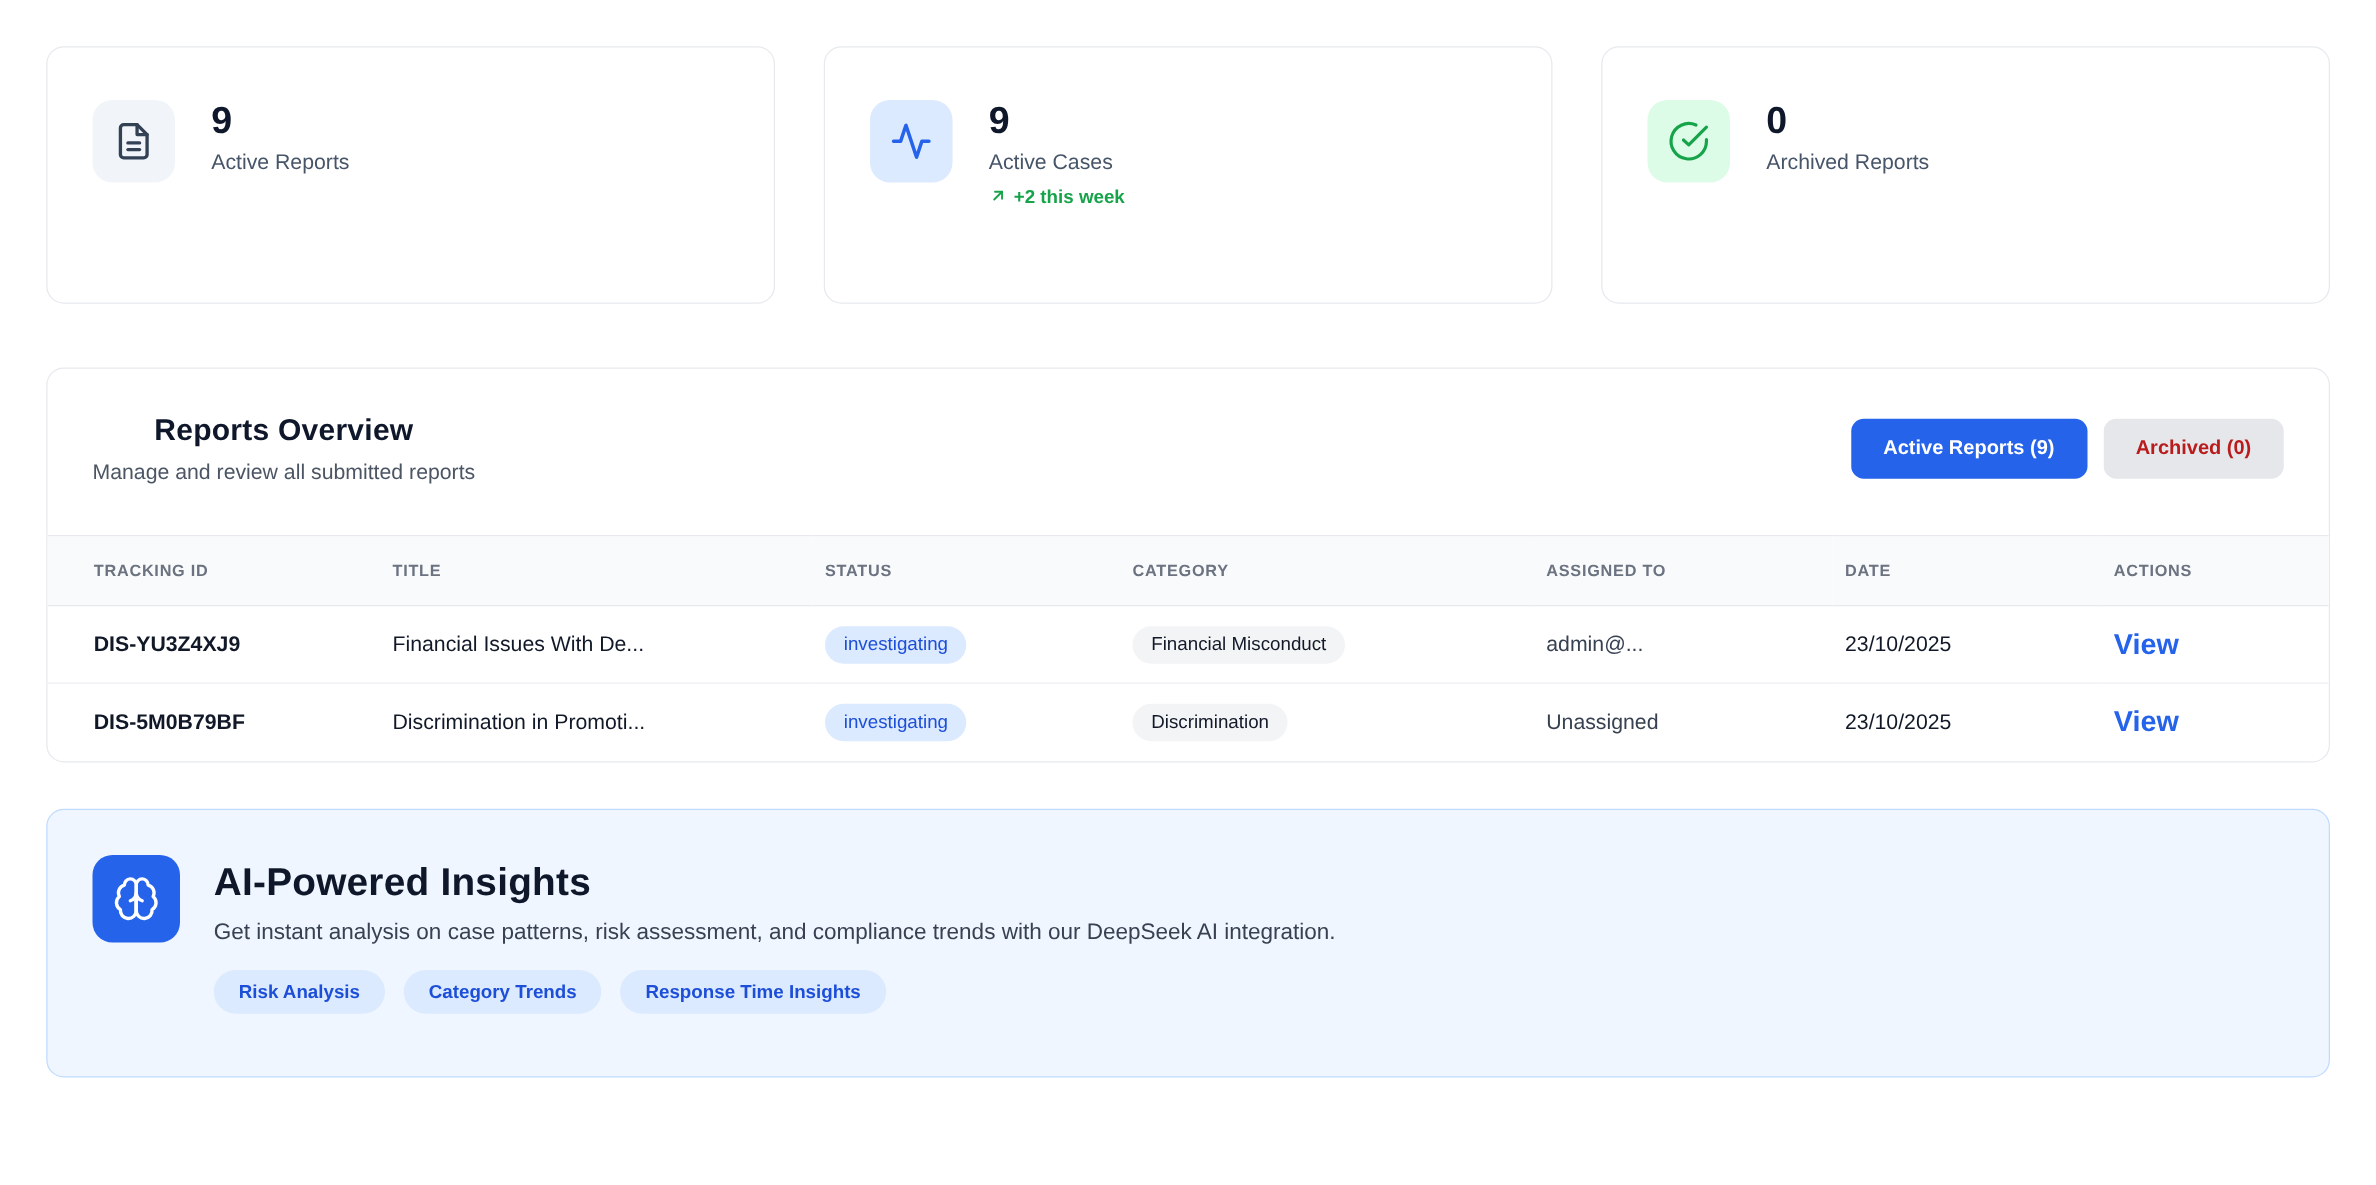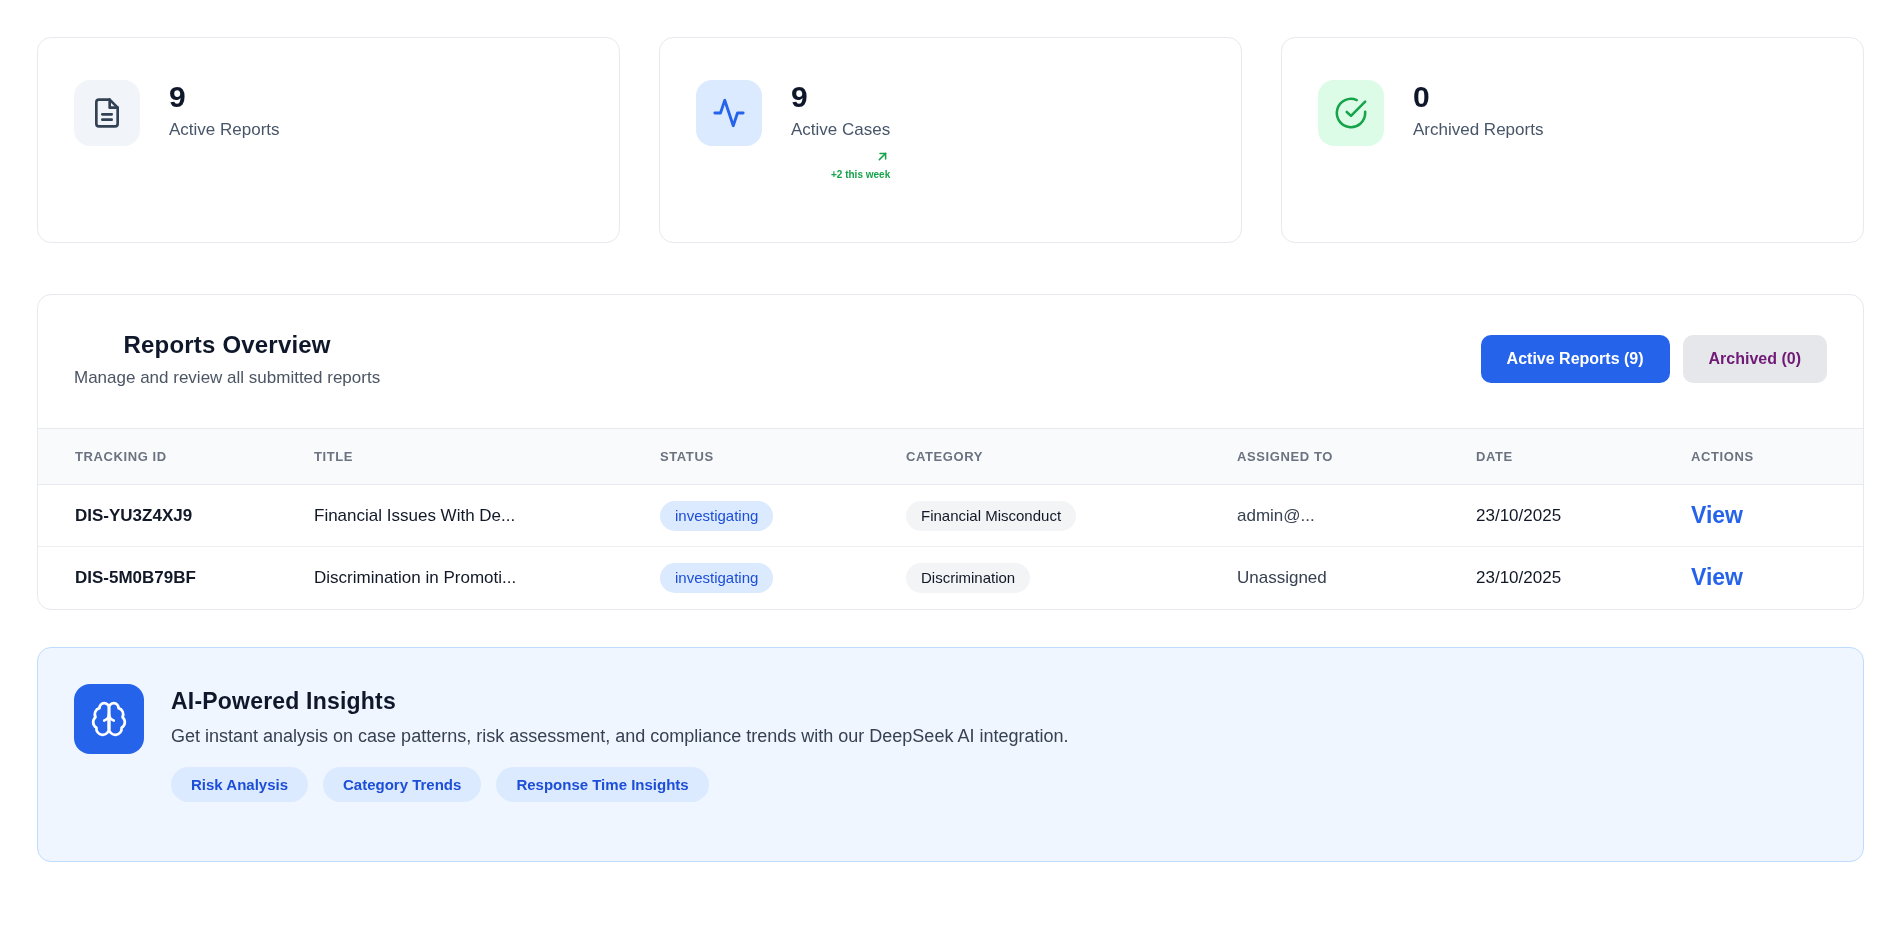--- a/index.html
+++ b/index.html
@@ -17,39 +17,39 @@
   .stat-inner { display: flex; gap: 29px; align-items: flex-start; }
   .icon-tile {
     width: 66px; height: 66px; border-radius: 16px;
     display: flex; align-items: center; justify-content: center; flex: none;
   }
   .tile-gray  { background: #f1f5f9; }
   .tile-blue  { background: #dbeafe; }
   .tile-green { background: #dcfce7; }
   .stat-value { font-size: 30px; font-weight: 800; color: #0f172a; line-height: 1.1; letter-spacing: .2px; }
   .stat-label { font-size: 17px; color: #475569; margin-top: 7px; }
-  .stat-trend { display: flex; align-items: flex-end; gap: 5px; margin-top: 9px;
-                font-size: 10px; font-weight: 600; color: #16a34a; flex-direction: column; }
+  .stat-trend { display: flex; align-items: flex-start; gap: 5px; margin-top: 9px;
+                font-size: 15px; font-weight: 600; color: #16a34a; }
 
   
   .reports-panel {
     margin-top: 51px; border: 1px solid #e7e9ee; border-radius: 14px;
     background: #fff; overflow: hidden;
   }
   .panel-header { display: flex; justify-content: space-between; align-items: flex-start;
                   padding: 36px 36px 40px 36px; }
   .panel-title { font-size: 24px; font-weight: 700; color: #0f172a; letter-spacing: .2px; text-align: center; }
   .panel-subtitle { font-size: 17px; color: #4b5563; margin-top: 9px; }
   .panel-tabs { display: flex; gap: 13px; margin-top: 4px; }
   .tab-btn {
     border: none; cursor: pointer; font-family: inherit;
     font-size: 16px; font-weight: 700; border-radius: 10px; padding: 15px 26px;
   }
   .tab-btn.active { background: #2563eb; color: #ffffff; }
-  .tab-btn.inactive { background: #e5e7eb; color: #701a75; }
+  .tab-btn.inactive { background: #e5e7eb; color: #b91c1c; }
 
   table.reports-table { width: 100%; border-collapse: collapse; }
   .reports-table thead th {
     background: #f9fafb; border-top: 1px solid #e7e9ee; border-bottom: 1px solid #e7e9ee;
     font-size: 13px; font-weight: 700; color: #6b7280;
     text-transform: uppercase; letter-spacing: .6px; text-align: left;
     padding: 20px 10px;
   }
   .reports-table tbody td { padding: 0 10px; height: 62px; vertical-align: middle;
     font-size: 17px; }
@@ -74,21 +74,21 @@
   .view-link { color: #2563eb; font-weight: 700; font-size: 23px; text-decoration: none; cursor: pointer; }
 
   
   .ai-card {
     margin-top: 37px; background: #eff6ff; border: 1px solid #bfdbfe;
     border-radius: 14px; padding: 36px; height: 215px;
     display: flex; gap: 27px; align-items: flex-start;
   }
   .ai-tile { width: 70px; height: 70px; border-radius: 16px; background: #2563eb;
              display: flex; align-items: center; justify-content: center; flex: none; }
-  .ai-title { font-size: 23px; font-weight: 700; color: #0f172a; margin-top: 4px; letter-spacing: .2px; }
+  .ai-title { font-size: 31px; font-weight: 700; color: #0f172a; margin-top: 4px; letter-spacing: .2px; }
   .ai-desc  { font-size: 18px; color: #374151; margin-top: 11px; }
   .ai-tags  { display: flex; gap: 15px; margin-top: 20px; }
   .ai-tag   { background: #dbeafe; color: #1d4ed8; font-size: 15px; font-weight: 700;
               border-radius: 999px; padding: 9px 20px; }
 </style>
 </head>
 <body>
 
 <div class="page">
 

